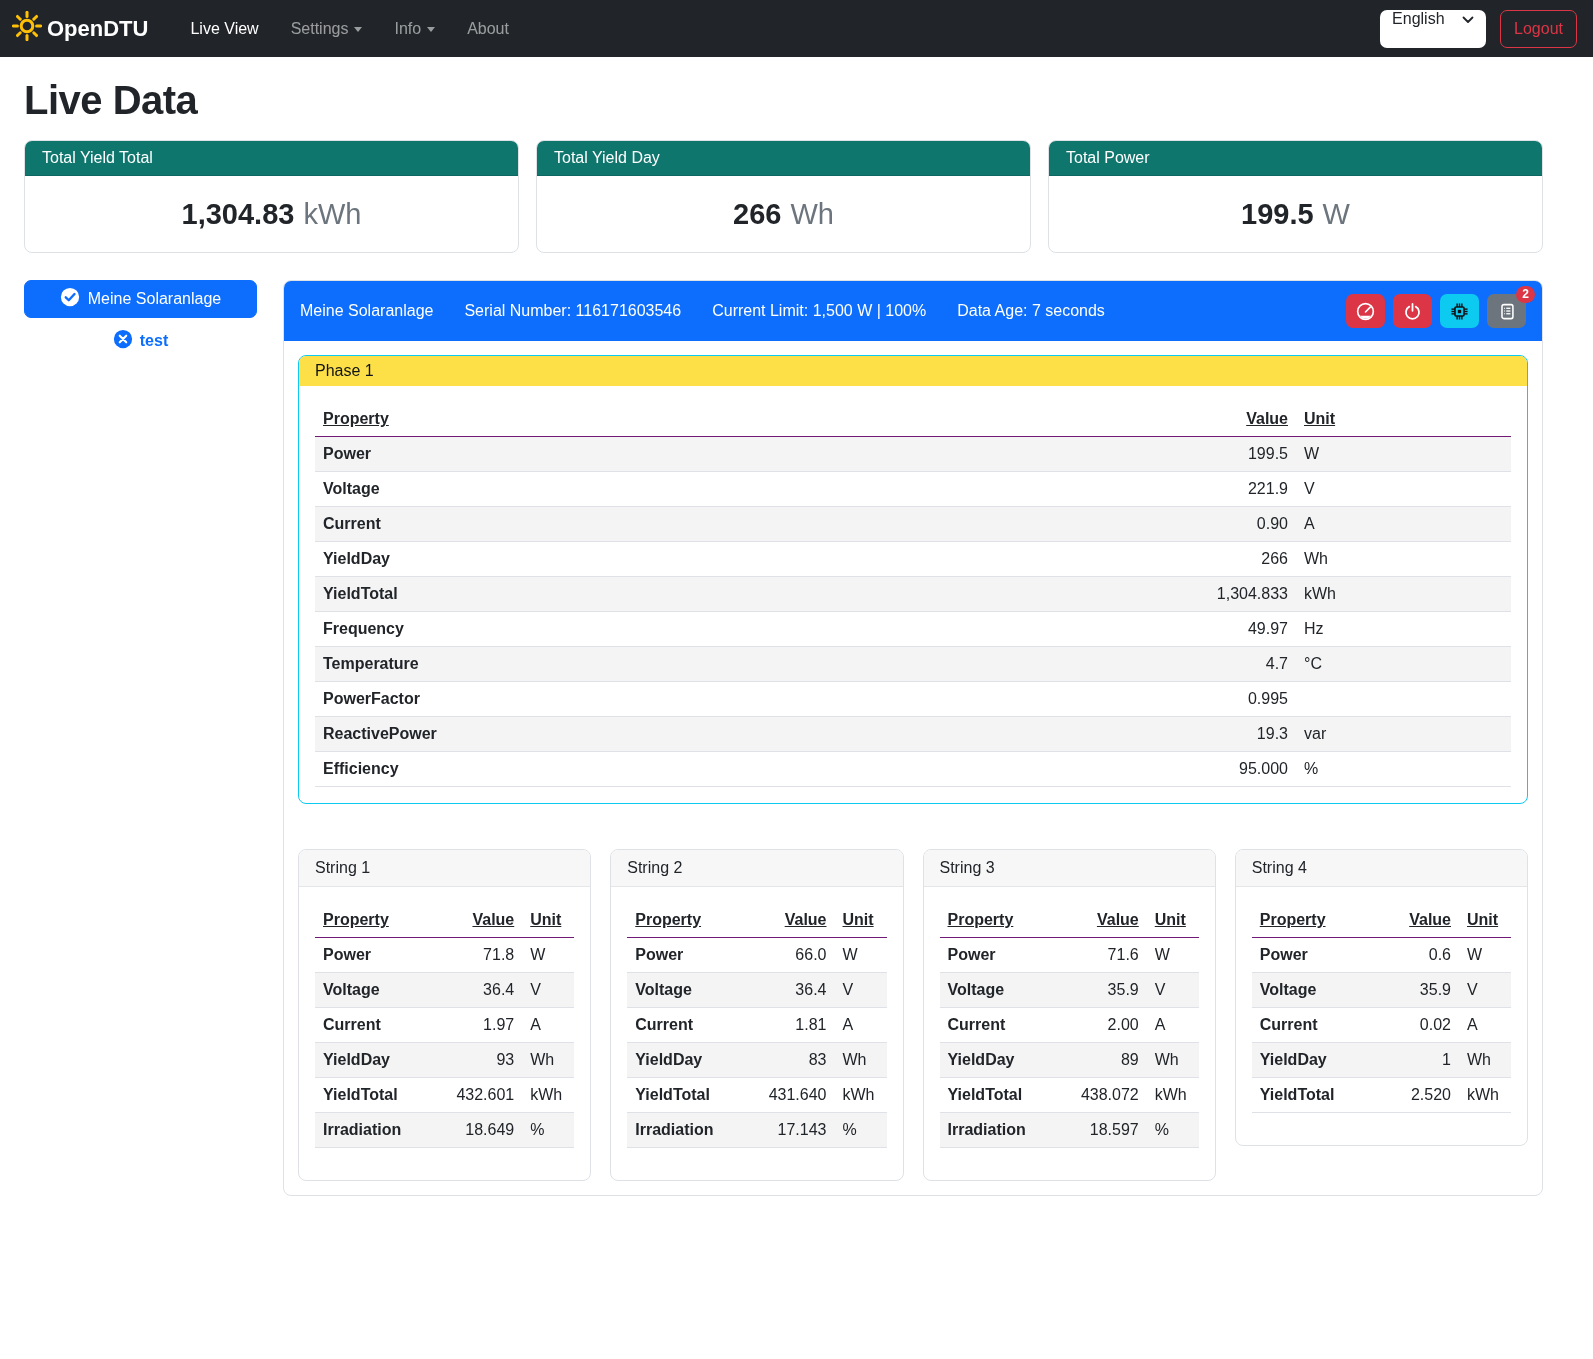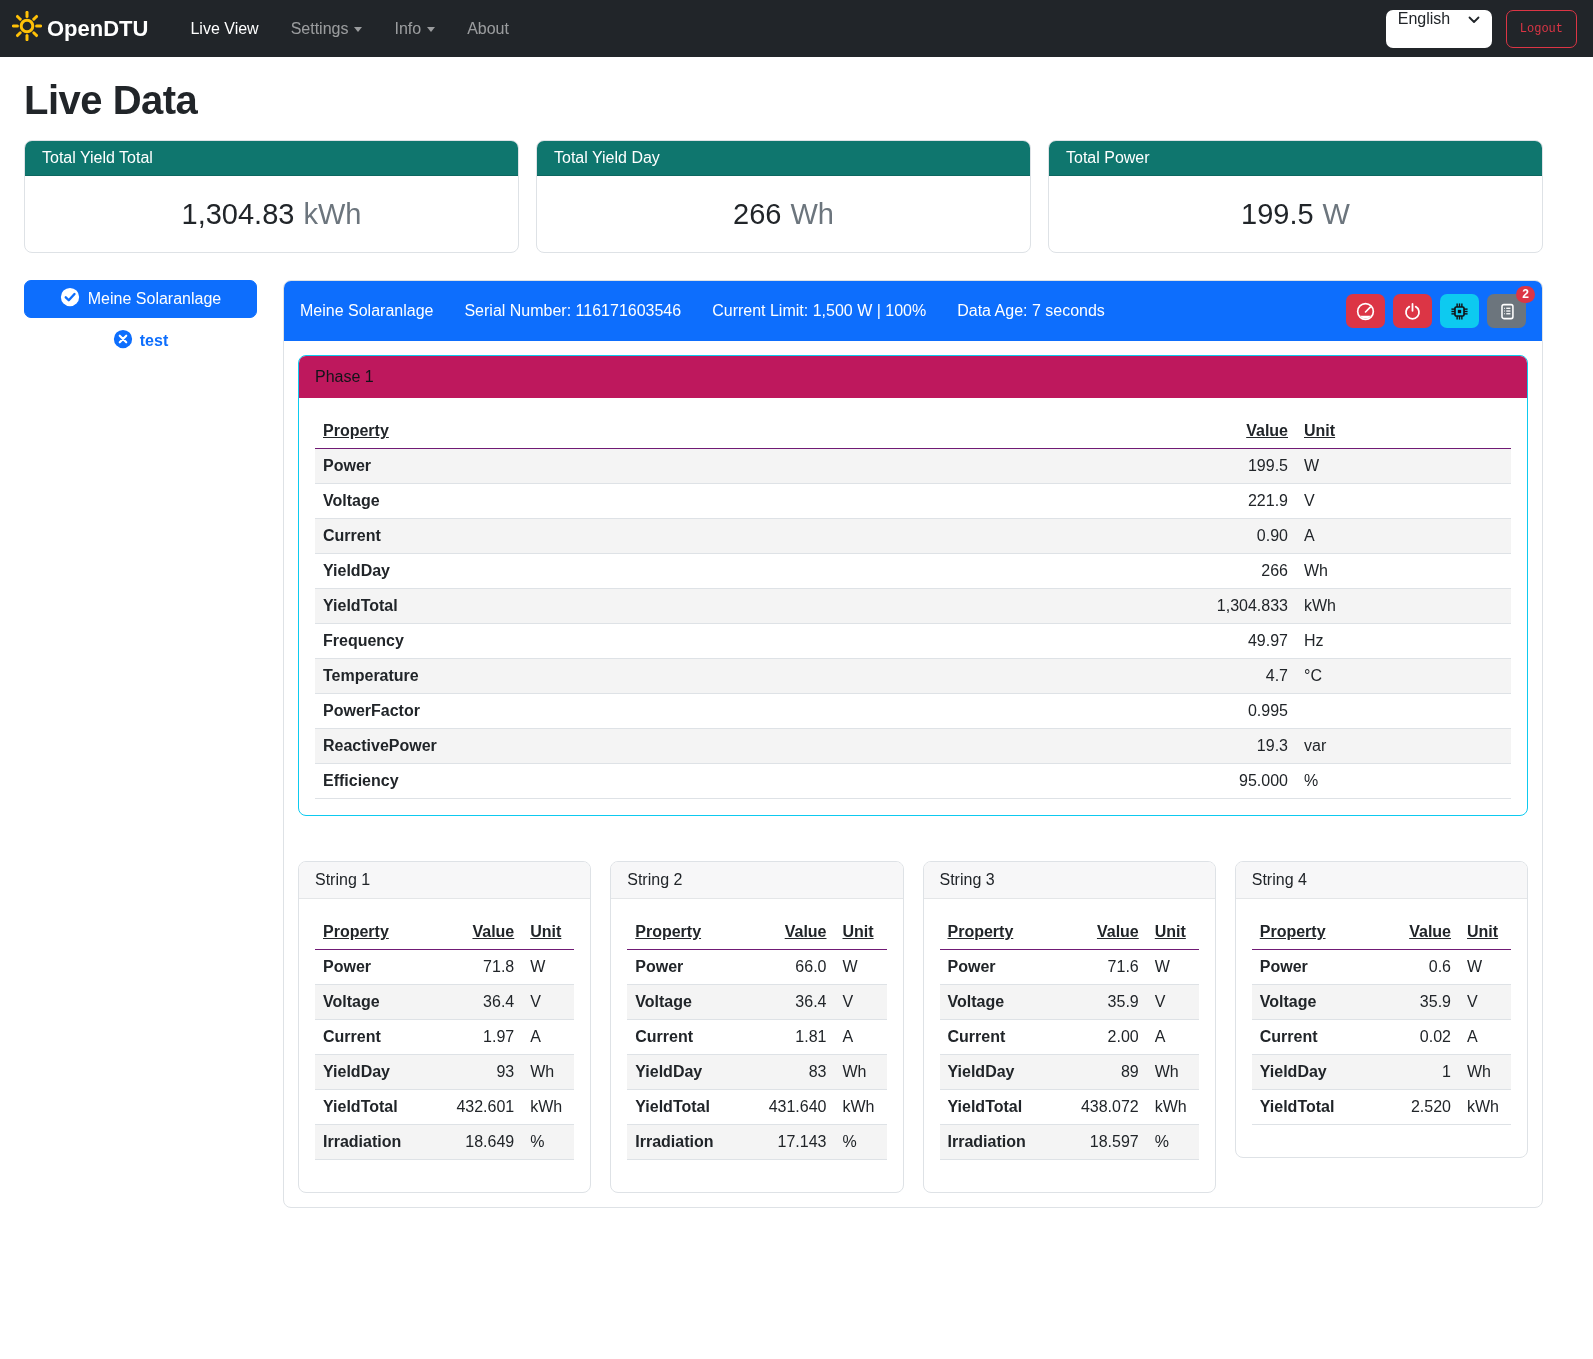--- a/index.html
+++ b/index.html
@@ -22,37 +22,37 @@
   .caret { display: inline-block; margin-left: 6px; vertical-align: 2px;
     border-top: 5px solid; border-right: 4.5px solid transparent; border-left: 4.5px solid transparent; }
   .nav-right { margin-left: auto; display: flex; align-items: center; gap: 14px; }
   .lang-select {
     background: #fff; color: #212529; border-radius: 7px; height: 38px; min-width: 106px;
     display: flex; align-items: flex-start; justify-content: space-between; gap: 10px;
     padding: 0 12px; cursor: pointer;
   }
   .btn-outline-danger {
     background: transparent; border: 1px solid #dc3545; color: #dc3545;
-    border-radius: 7px; height: 38px; padding: 0 13px; font-size: 12px; cursor: pointer;
-    font-family: Liberation Mono, monospace;
+    border-radius: 7px; height: 38px; padding: 0 13px; font-size: 16px; cursor: pointer;
+    font-family: Liberation Sans, sans-serif;
   }
 
   
   .container { padding: 0 50px 26px 24px; }
   h1.page-title { font-size: 40px; font-weight: 700; margin: 21px 0 17px 0; letter-spacing: -0.5px; }
 
   
   .summary-row { display: grid; grid-template-columns: repeat(3, 1fr); gap: 17px; margin-bottom: 27px; }
   .card { background: #fff; border: 1px solid #dee2e6; border-radius: 8px; }
   .summary-card .card-header {
     background: #0f766e; color: #fff; padding: 8px 17px; border-radius: 7px 7px 0 0;
     border-bottom: 1px solid rgba(0,0,0,.125);
   }
   .summary-card .card-body { height: 76px; display: flex; align-items: center; justify-content: center; gap: 9px; }
-  .summary-value { font-size: 29px; font-weight: 400; color: #212529; }
+  .summary-value { font-size: 29px; font-weight: 700; color: #212529; }
   .summary-unit { font-size: 29px; font-weight: 500; color: #6c757d; }
 
   
   .content-row { display: flex; gap: 26px; align-items: flex-start; }
   .sidebar { width: 233px; flex: none; }
   .inverter-select-btn {
     width: 100%; height: 38px; background: #0d6efd; border: 1px solid #0d6efd; color: #fff;
     border-radius: 7px; display: flex; align-items: center; justify-content: center; gap: 8px;
     font-size: 16px; cursor: pointer; font-family: inherit;
   }
@@ -77,21 +77,21 @@
   .btn-info { background: #0dcaf0; }
   .btn-secondary { background: #6c757d; }
   .badge {
     position: absolute; top: -8px; right: -9px; background: #dc3545; color: #fff;
     font-size: 12px; font-weight: 700; border-radius: 10px; padding: 2px 6px; line-height: 1.1;
   }
   .inverter-body { padding: 14px; }
 
   
   .phase-card { border: 1px solid #0dcaf0; border-radius: 8px; margin-bottom: 15px; }
-  .phase-header { background: #be185d; color: #101418; padding: 12px 16px; border-radius: 7px 7px 0 0; }
+  .phase-header { background: #fde047; color: #101418; padding: 6px 16px; border-radius: 7px 7px 0 0; }
   .phase-body { padding: 16px 16px 0 16px; }
 
   
   table.data-table { width: 100%; border-collapse: collapse; margin-bottom: 16px; }
   .data-table th, .data-table td { padding: 8px; font-size: 16px; text-align: left; }
   .data-table th { font-weight: 700; }
   .data-table td.col-prop { font-weight: 700; }
   .data-table thead tr { border-bottom: 1px solid #701a75; text-decoration: underline; }
   .data-table tbody tr { border-bottom: 1px solid #dee2e6; }
   .col-val { text-align: right !important; }

